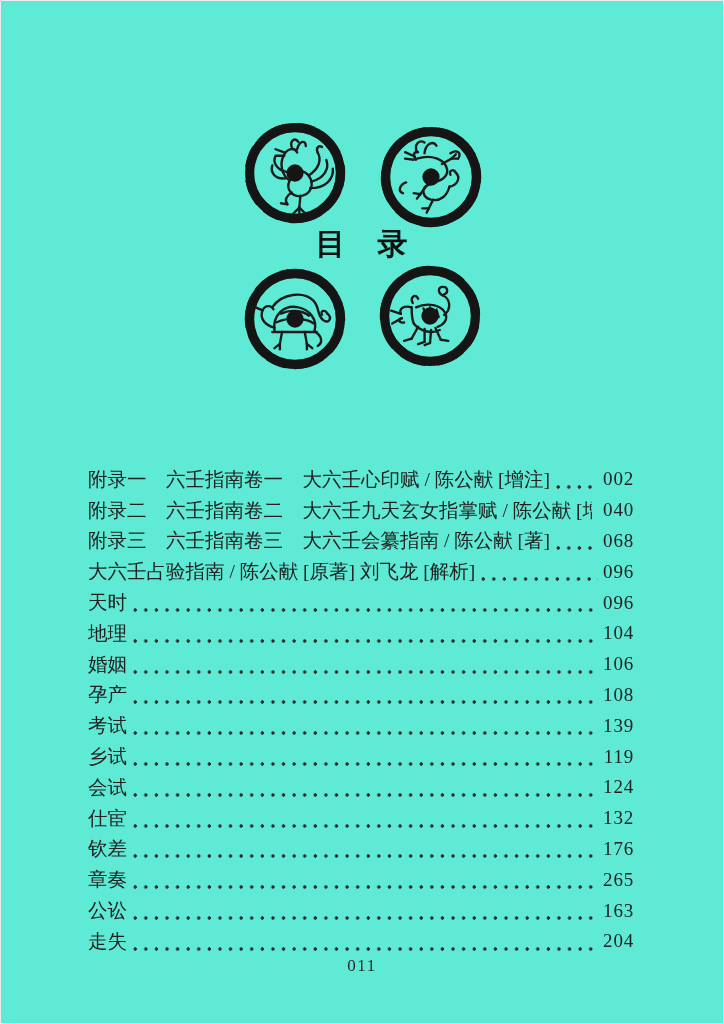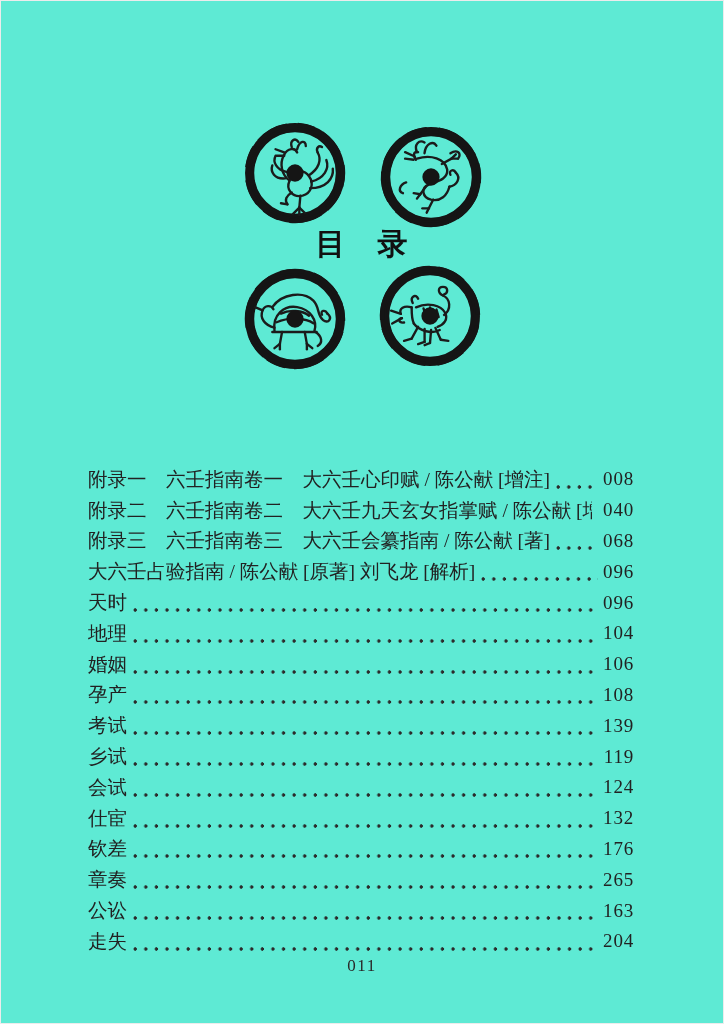--- a/index.html
+++ b/index.html
@@ -215,21 +215,21 @@
       <path d="M51,63 L50,75"></path>
         <path d="M50,75 L45,77"></path>
     </g>
     <circle cx="50" cy="50" r="8" fill="#151515"></circle>
   </svg>
 
   <div class="toc" id="toc">
     <div class="toc-row">
       <span class="toc-label">附录一　六壬指南卷一　大六壬心印赋 / 陈公献 [增注]</span>
       <span class="toc-dots"></span>
-      <span class="toc-page">008</span>
+      <span class="toc-page">002</span>
     </div>
 
     <div class="toc-row">
       <span class="toc-label">附录二　六壬指南卷二　大六壬九天玄女指掌赋 / 陈公献 [增注]</span>
       <span class="toc-dots"></span>
       <span class="toc-page">040</span>
     </div>
 
     <div class="toc-row">
       <span class="toc-label">附录三　六壬指南卷三　大六壬会纂指南 / 陈公献 [著]</span>

